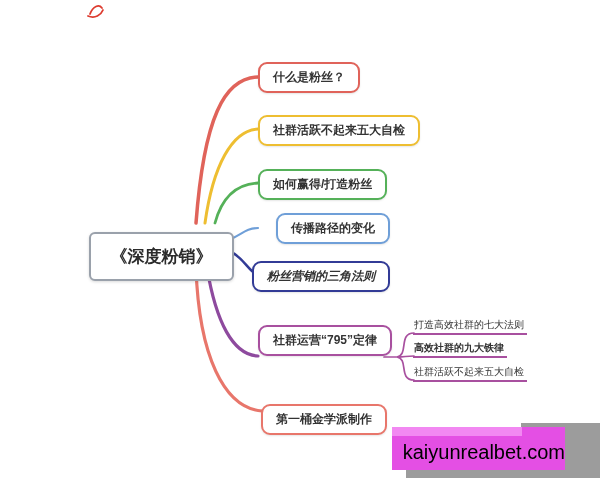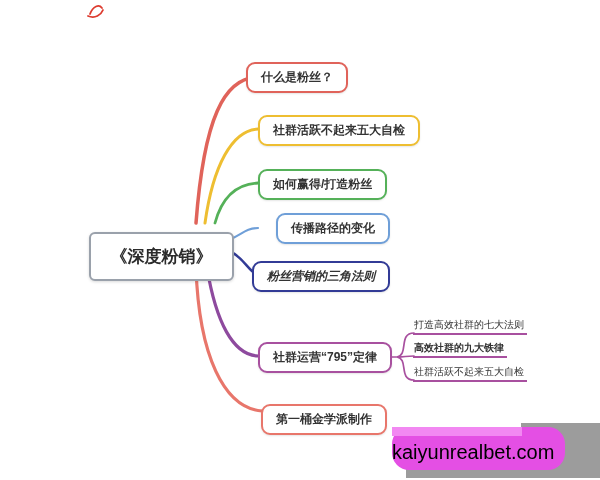--- a/index.html
+++ b/index.html
@@ -58,22 +58,21 @@
     text-align: center;
   }
   .wm-shadow-a { position: absolute; left: 521px; top: 423px; width: 79px; height: 47px; }
   .wm-shadow-b { position: absolute; left: 406px; top: 468px; width: 194px; height: 10px; }
   .wm-box {
     position: absolute;
     left: 392px; top: 427px;
     width: 173px; height: 43px;
     display: flex;
     align-items: flex-end;
-    justify-content: flex-start;
-    border-radius: 17px;
+    justify-content: flex-end;
   }
   .wm-light { position: absolute; left: 0; top: 0; width: 130px; height: 9px; }
   .wm-text {
     position: relative;
     font-size: 20px;
     color: #000000;
     line-height: 36px;
     white-space: nowrap;
   }
 </style>
@@ -89,31 +88,31 @@
     <path d="M 215 223 C 222 197 237 184 258 183" stroke-width="2.8" stroke-linecap="round" stroke="#55b159"></path>
     <path d="M 231 239 C 242 234 247 228 258 228" stroke-width="2.2" stroke-linecap="round" stroke="#6f9fd8"></path>
     <path d="M 231 252 C 244 258 249 272 258 275" stroke-width="2.5" stroke-linecap="round" stroke="#323b96"></path>
     <path d="M 207 268 C 216 322 233 355 258 356" stroke-width="3.2" stroke-linecap="round" stroke="#8e4a9e"></path>
     <path d="M 196 268 C 199 356 224 408 262 411" stroke-width="3.2" stroke-linecap="round" stroke="#e8766b"></path>
     <path d="M 384 357 L 397 357 M 397 357 C 409 355 398 333 414 333 M 397 357 C 406 357 405 356 414 356 M 397 357 C 409 359 398 380 414 380" stroke-width="1.7" stroke-linecap="round" stroke="#a8509f"></path>
   </svg>
 
   <div class="central">《深度粉销》</div>
 
-  <div class="node" style="left: 246px; top: 62px; border-color: rgb(224, 99, 90);">什么是粉丝？</div>
+  <div class="node" style="left: 258px; top: 62px; border-color: rgb(224, 99, 90);">什么是粉丝？</div>
 
   <div class="node" style="left: 258px; top: 115px; border-color: rgb(238, 190, 49);">社群活跃不起来五大自检</div>
 
   <div class="node" style="left: 258px; top: 169px; border-color: rgb(85, 177, 89);">如何赢得/打造粉丝</div>
 
   <div class="node" style="left: 276px; top: 213px; border-color: rgb(111, 159, 216);">传播路径的变化</div>
 
   <div class="node" style="left: 252px; top: 261px; border-color: rgb(50, 59, 150); font-style: italic;">粉丝营销的三角法则</div>
 
-  <div class="node" style="left: 258px; top: 342px; border-color: rgb(168, 80, 159);">社群运营“795”定律</div>
+  <div class="node" style="left: 258px; top: 325px; border-color: rgb(168, 80, 159);">社群运营“795”定律</div>
 
   <div class="node" style="left: 261px; top: 396px; border-color: rgb(232, 118, 107); margin-top: 8px;">第一桶金学派制作</div>
 
   <div class="subitem" style="top:318px;">打造高效社群的七大法则</div>
 
   <div class="subitem" style="top:341px;font-weight:bold;">高效社群的九大铁律</div>
 
   <div class="subitem" style="top:365px;">社群活跃不起来五大自检</div>
 
   <div class="wm-shadow-a" style="background-color: rgb(156, 156, 156);"></div>

